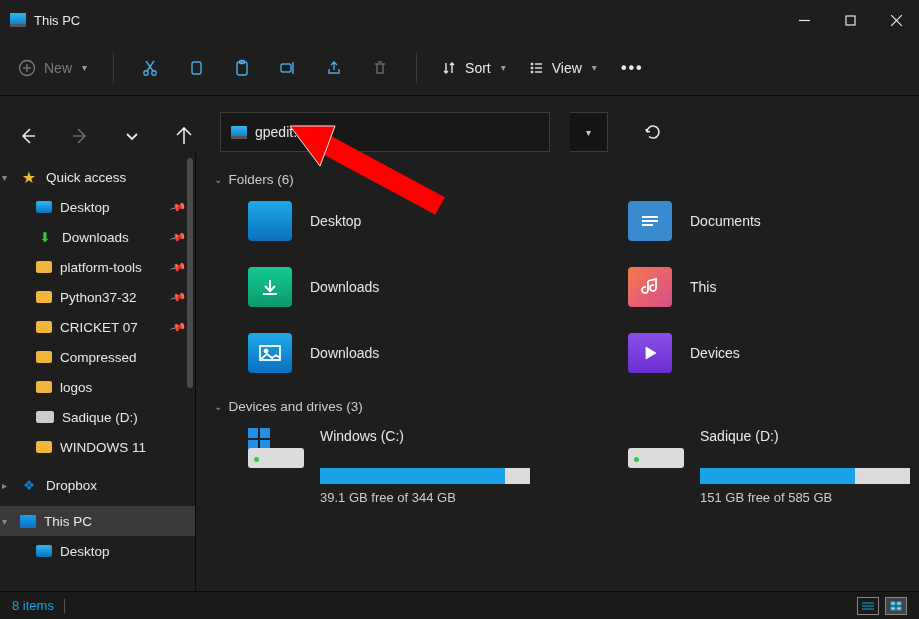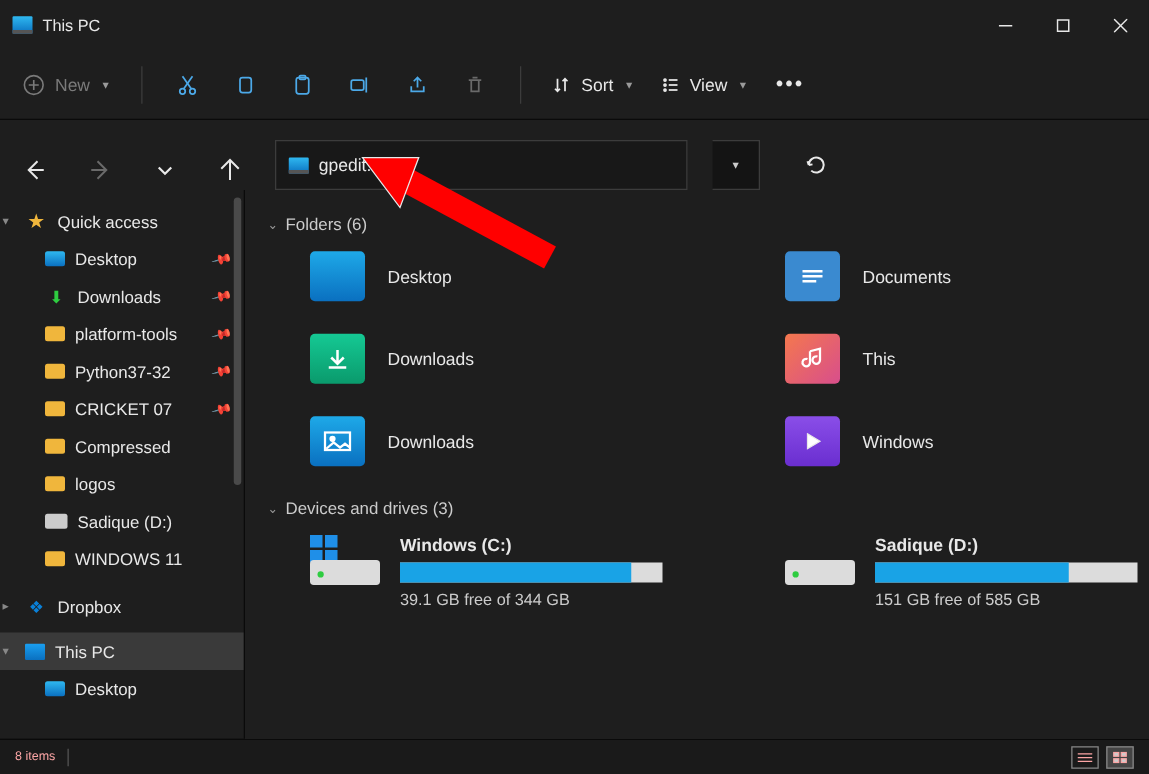--- a/index.html
+++ b/index.html
@@ -51,26 +51,26 @@
   .folder-item { display:flex; align-items:center; gap:18px; }
   .folder-ico { width:44px; height:40px; border-radius:4px; position:relative; display:flex; align-items:center; justify-content:center;}
   .folder-label { color:#e8e8e8; font-size:14px;}
   .drive-item { display:flex; gap:16px; }
   .drive-ico { width:56px; height:40px; position:relative;}
   .drive-ico .box{position:absolute; left:0; right:0; bottom:0; height:20px; background:#dcdcdc; border-radius:3px;}
   .drive-ico .led{position:absolute; left:6px; bottom:6px; width:5px; height:5px; border-radius:50%; background:#2ecc40;}
   .drive-ico .winlogo{position:absolute; left:0; top:0; display:grid; grid-template-columns:10px 10px; grid-template-rows:10px 10px; gap:2px;}
   .drive-ico .winlogo span{background:#1f8fe8;}
   .drive-info { flex:1; }
-  .drive-label { font-size:14px; margin-bottom:6px;font-weight:bold;}
+  .drive-label { font-size:14px; margin-bottom:24px;}
   .drive-bar { height:16px; width:210px; background:#dcdcdc; position:relative;}
   .drive-fill { position:absolute; left:0; top:0; bottom:0; background:#19a3e6;}
   .drive-free { font-size:13px; color:#ccc; margin-top:6px;}
   
-  .status { position:absolute; left:0; right:0; bottom:0; height:28px; background:#1a1a1a; border-top:1px solid #0a0a0a; display:flex; align-items:center; padding:0 12px; font-size:10px; color:#fca5a5; justify-content:space-between;}
+  .status { position:absolute; left:0; right:0; bottom:0; height:28px; background:#1a1a1a; border-top:1px solid #0a0a0a; display:flex; align-items:center; padding:0 12px; font-size:13px; color:#0ea5e9; justify-content:space-between;}
   .status-right { display:flex; gap:6px;}
   .view-btn { width:22px; height:18px; border:1px solid #888; display:flex; align-items:center; justify-content:center;}
   
   .big-arrow { position:absolute; left:280px; top:116px; pointer-events:none; }
   
   .ico-folder{background:#f0b63c;}
   .ico-star{color:#f0b63c; font-size:16px;}
   .ico-desktop{background:linear-gradient(#2fb8f0,#0a70c0); border-radius:2px;}
   .ico-dl{color:#2ecc40;}
   .ico-drive{display:inline-block;width:18px;height:12px;background:#ccc;border-radius:2px;}
@@ -326,21 +326,21 @@
             </svg>
         </div>
         <span class="folder-label">Downloads</span>
       </div>
       <div class="folder-item">
         <div class="folder-ico" style="background:linear-gradient(#8a4ee8,#6a2ed0)">
           <svg width="18" height="18" viewBox="0 0 18 18">
               <path d="M5 3 l10 6 l-10 6 z" fill="#fff"></path>
             </svg>
         </div>
-        <span class="folder-label">Windows</span>
+        <span class="folder-label">Devices</span>
       </div>
     </div>
 
     <div class="sect-head">
       <span class="arr">⌄</span>
       <span>Devices and drives (3)</span>
     </div>
     <div class="grid" style="grid-template-columns: repeat(2,320px)">
       <div class="drive-item">
         <div class="drive-ico">

